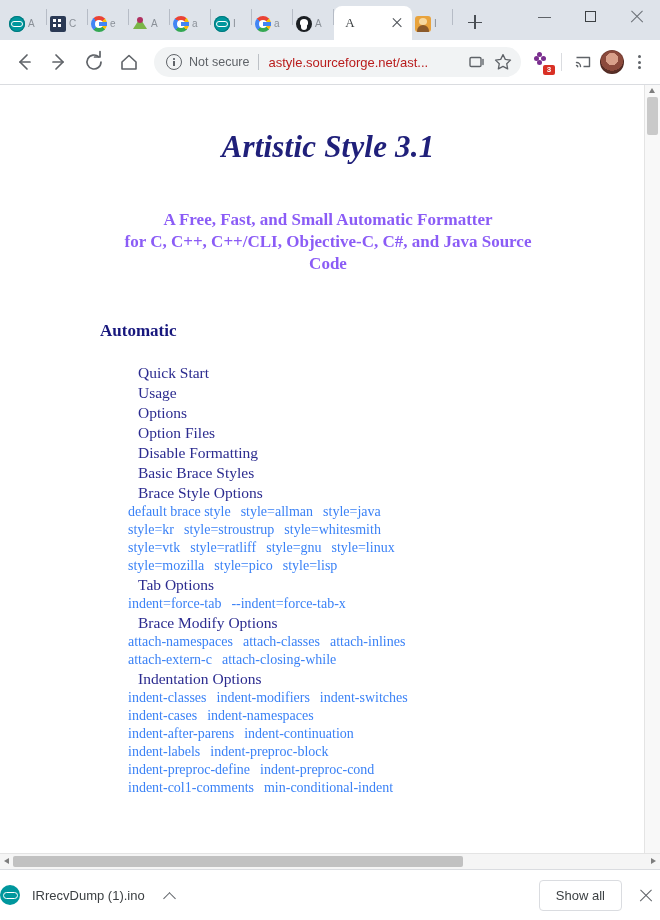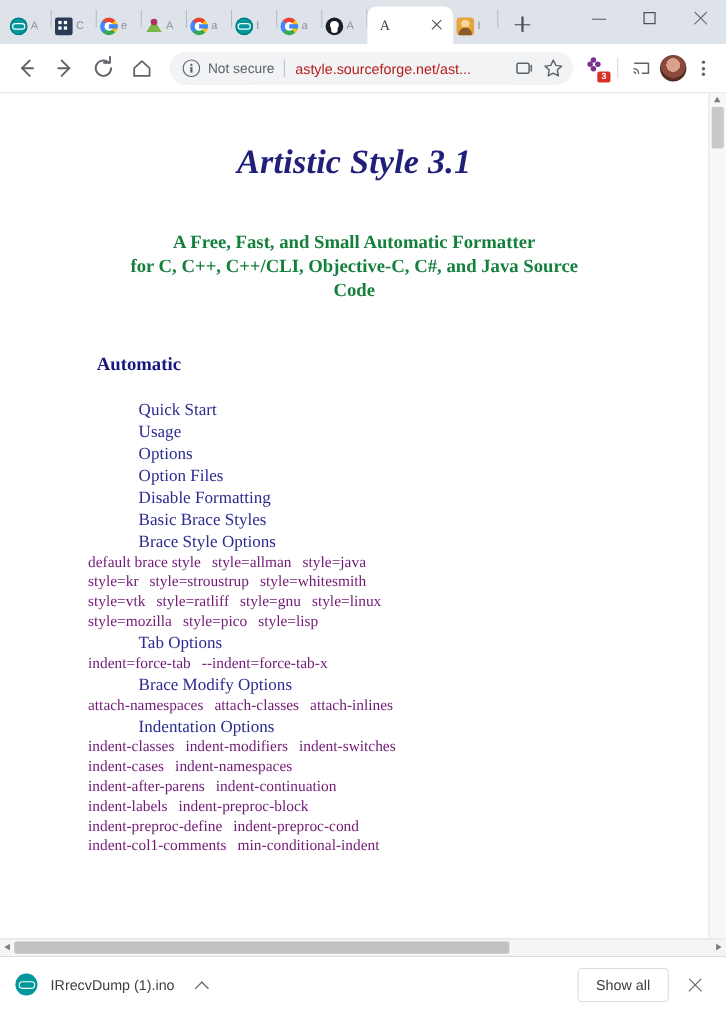--- a/index.html
+++ b/index.html
@@ -430,39 +430,39 @@
     display: flex;
   }
   .page {
     flex: 1 1 auto;
     background: #ffffff;
     position: relative;
     overflow: hidden;
     padding: 0;
   }
   .page-inner {
-    padding: 26px 0 0 0;
+    padding: 26px 0 0 12px;
     font-family: "Liberation Serif", serif;
   }
   .doc-title {
     text-align: center;
     font-family: "Liberation Serif", serif;
     font-style: italic;
     font-weight: bold;
     font-size: 31px;
     color: #20207a;
     margin: 18px 0 0 0;
     letter-spacing: 0.2px;
   }
   .doc-sub {
     text-align: center;
     font-family: "Liberation Serif", serif;
     font-weight: bold;
     font-size: 17px;
-    color: #15803d;
+    color: #8b5cf6;
     line-height: 22px;
     margin: 44px auto 0 auto;
     width: 440px;
   }
   .contents-h {
     font-family: "Liberation Serif", serif;
     font-weight: bold;
     font-size: 17px;
     color: #17177d;
     margin: 46px 0 0 88px;
@@ -475,23 +475,23 @@
     font-family: "Liberation Serif", serif;
     font-size: 15.5px;
     color: #2b2b8f;
     line-height: 20px;
     margin-left: 126px;
     white-space: nowrap;
   }
   .toc-sub {
     font-family: "Liberation Serif", serif;
     font-size: 14px;
-    color: #701a75;
+    color: #3b82f6;
     line-height: 18px;
-    margin-left: 80px;
+    margin-left: 116px;
     white-space: nowrap;
   }
   .toc-sub .gap { display: inline-block; width: 10px; }
 
   
   .vscroll {
     width: 15px;
     background: #f8f8f8;
     border-left: 1px solid #e4e4e4;
     position: relative;
@@ -538,21 +538,21 @@
   .harrow-l { left: 4px; border-right: 5px solid #7d7d7d; }
   .harrow-r { right: 4px; border-left: 5px solid #7d7d7d; }
 
   
   .downloadbar {
     height: 50px;
     background: #ffffff;
     border-top: 1px solid #dadce0;
     display: flex;
     align-items: center;
-    padding: 0 14px;
+    padding: 0 0;
     flex: 0 0 auto;
   }
   .dl-item {
     display: flex;
     align-items: center;
     height: 32px;
   }
   .dl-icon {
     width: 20px; height: 20px;
     position: relative;
@@ -772,20 +772,21 @@
             <div class="toc-top"><span>Basic Brace Styles</span></div>
             <div class="toc-top"><span>Brace Style Options</span></div>
             <div class="toc-sub"><span>default brace style</span><span class="gap">&nbsp;&nbsp;</span><span>style=allman</span><span class="gap">&nbsp;&nbsp;</span><span>style=java</span></div>
             <div class="toc-sub"><span>style=kr</span><span class="gap">&nbsp;&nbsp;</span><span>style=stroustrup</span><span class="gap">&nbsp;&nbsp;</span><span>style=whitesmith</span></div>
             <div class="toc-sub"><span>style=vtk</span><span class="gap">&nbsp;&nbsp;</span><span>style=ratliff</span><span class="gap">&nbsp;&nbsp;</span><span>style=gnu</span><span class="gap">&nbsp;&nbsp;</span><span>style=linux</span></div>
             <div class="toc-sub"><span>style=mozilla</span><span class="gap">&nbsp;&nbsp;</span><span>style=pico</span><span class="gap">&nbsp;&nbsp;</span><span>style=lisp</span></div>
             <div class="toc-top"><span>Tab Options</span></div>
             <div class="toc-sub"><span>indent=force-tab</span><span class="gap">&nbsp;&nbsp;</span><span>--indent=force-tab-x</span></div>
             <div class="toc-top"><span>Brace Modify Options</span></div>
             <div class="toc-sub"><span>attach-namespaces</span><span class="gap">&nbsp;&nbsp;</span><span>attach-classes</span><span class="gap">&nbsp;&nbsp;</span><span>attach-inlines</span></div>
+            <div class="toc-sub"><span>attach-extern-c</span><span class="gap">&nbsp;&nbsp;</span><span>attach-closing-while</span></div>
             <div class="toc-top"><span>Indentation Options</span></div>
             <div class="toc-sub"><span>indent-classes</span><span class="gap">&nbsp;&nbsp;</span><span>indent-modifiers</span><span class="gap">&nbsp;&nbsp;</span><span>indent-switches</span></div>
             <div class="toc-sub"><span>indent-cases</span><span class="gap">&nbsp;&nbsp;</span><span>indent-namespaces</span></div>
             <div class="toc-sub"><span>indent-after-parens</span><span class="gap">&nbsp;&nbsp;</span><span>indent-continuation</span></div>
             <div class="toc-sub"><span>indent-labels</span><span class="gap">&nbsp;&nbsp;</span><span>indent-preproc-block</span></div>
             <div class="toc-sub"><span>indent-preproc-define</span><span class="gap">&nbsp;&nbsp;</span><span>indent-preproc-cond</span></div>
             <div class="toc-sub"><span>indent-col1-comments</span><span class="gap">&nbsp;&nbsp;</span><span>min-conditional-indent</span></div>
           </div>
       </div>
     </div>

